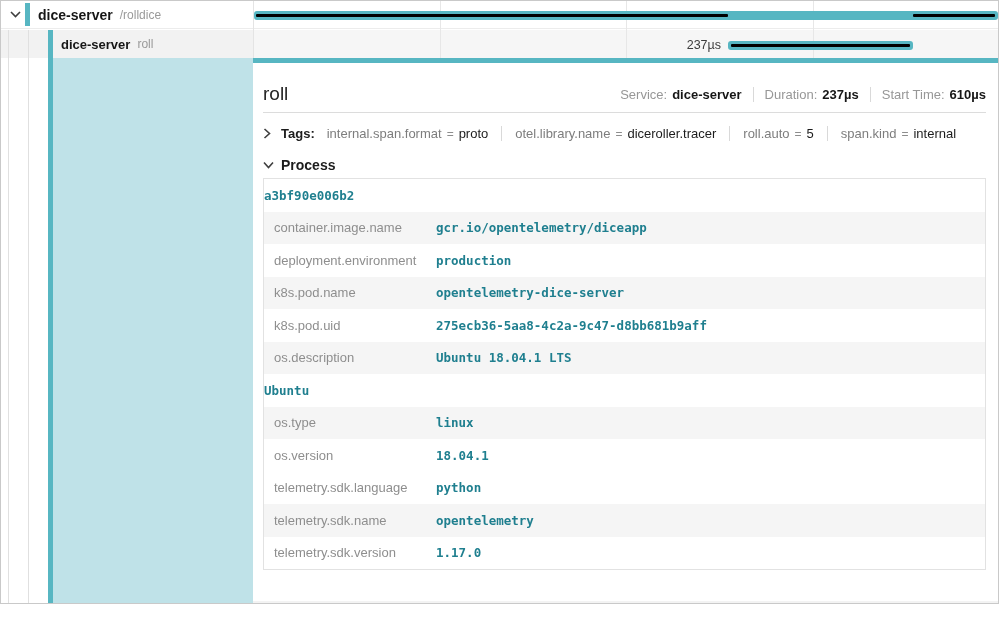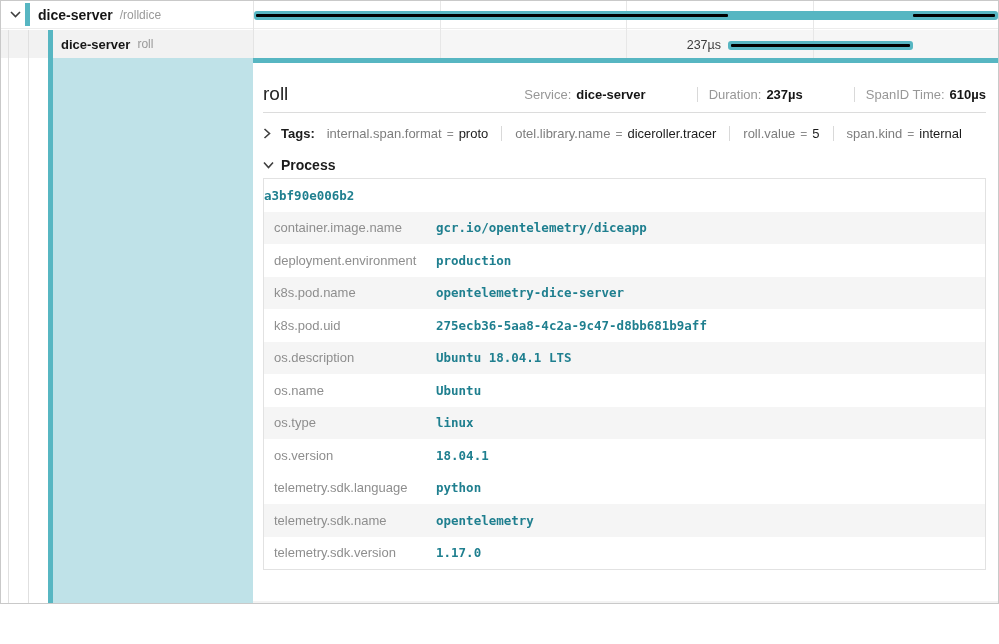--- a/index.html
+++ b/index.html
@@ -41,21 +41,21 @@
   .detail-row { position:absolute; top:57px; left:0; height:581px; right:0; }
   .left-strip { position:absolute; left:0; top:0; bottom:0; width:252px; background:#fff; }
   .left-strip .fill { position:absolute; left:52px; right:0; top:0; bottom:0; background:#bfe2e8; }
   .left-strip .color-rail { position:absolute; left:47px; width:5px; top:0; bottom:0; background:#57b6c2; }
 
   .panel { position:absolute; left:252px; right:0; top:0; bottom:0; background:#fff; }
   .accent { height:5px; background:#57b6c2; }
   .head { display:flex; justify-content:space-between; align-items:flex-end;
           margin:12px 12px 0 10px; height:30px; }
   .detail-title { font-size:19px; font-weight:500; color:#262626; }
-  .overview { font-size:13px; color:#1d1d1d; display:flex; align-items:center; padding-bottom:3px;gap:40px; }
+  .overview { font-size:13px; color:#1d1d1d; display:flex; align-items:center; padding-bottom:3px; }
   .ov-item { display:flex; align-items:center; }
   .ov-item + .ov-item { border-left:1px solid #d9d9d9; margin-left:11px; padding-left:11px;justify-content:center; }
   .ov-label { color:#979797; margin-right:5px; }
   .ov-value { font-weight:700; color:#161616; }
   .head-divider { height:1px; background:#dcdcdc; margin:7px 12px 0 10px; }
 
   .tags-row { display:flex; align-items:center; margin:8px 12px 0 10px; height:25px; font-size:13px; }
   .section-chevron { width:11px; height:11px; margin-right:7px; display:flex; align-items:center; }
   .tags-title { font-weight:700; color:#1c1c1c; margin-right:12px; }
   .tag-item { display:flex; align-items:center; white-space:nowrap; }
@@ -147,21 +147,21 @@
         <div class="overview">
           <span class="ov-item">
             <span class="ov-label">Service:</span>
             <span class="ov-value">dice-server</span>
           </span>
           <span class="ov-item">
             <span class="ov-label">Duration:</span>
             <span class="ov-value">237µs</span>
           </span>
           <span class="ov-item">
-            <span class="ov-label">SpanID Time:</span>
+            <span class="ov-label">Start Time:</span>
             <span class="ov-value">610µs</span>
           </span>
         </div>
       </div>
       <div class="head-divider"></div>
 
       <div class="tags-row">
         <span class="section-chevron">
           <svg width="8" height="11" viewBox="0 0 8 11">
               <polyline points="1.5,1 6.5,5.5 1.5,10" fill="none" stroke="#3f3f3f" stroke-width="1.6"></polyline>
@@ -173,21 +173,21 @@
           <span class="tag-key">internal.span.format</span>
           <span class="tag-eq">=</span>
           <span class="tag-val">proto</span>
         </span>
         <span class="tag-item">
           <span class="tag-key">otel.library.name</span>
           <span class="tag-eq">=</span>
           <span class="tag-val">diceroller.tracer</span>
         </span>
         <span class="tag-item">
-          <span class="tag-key">roll.value</span>
+          <span class="tag-key">roll.auto</span>
           <span class="tag-eq">=</span>
           <span class="tag-val">5</span>
         </span>
         <span class="tag-item">
           <span class="tag-key">span.kind</span>
           <span class="tag-eq">=</span>
           <span class="tag-val">internal</span>
         </span>
       </div>
 
@@ -218,21 +218,20 @@
         </div>
         <div class="kv-row">
           <span class="kv-key">k8s.pod.uid</span>
           <span class="kv-val">275ecb36-5aa8-4c2a-9c47-d8bb681b9aff</span>
         </div>
         <div class="kv-row alt">
           <span class="kv-key">os.description</span>
           <span class="kv-val">Ubuntu 18.04.1 LTS</span>
         </div>
         <div class="kv-row">
-          <span class="kv-key">os.name</span>
           <span class="kv-val">Ubuntu</span>
         </div>
         <div class="kv-row alt">
           <span class="kv-key">os.type</span>
           <span class="kv-val">linux</span>
         </div>
         <div class="kv-row">
           <span class="kv-key">os.version</span>
           <span class="kv-val">18.04.1</span>
         </div>

